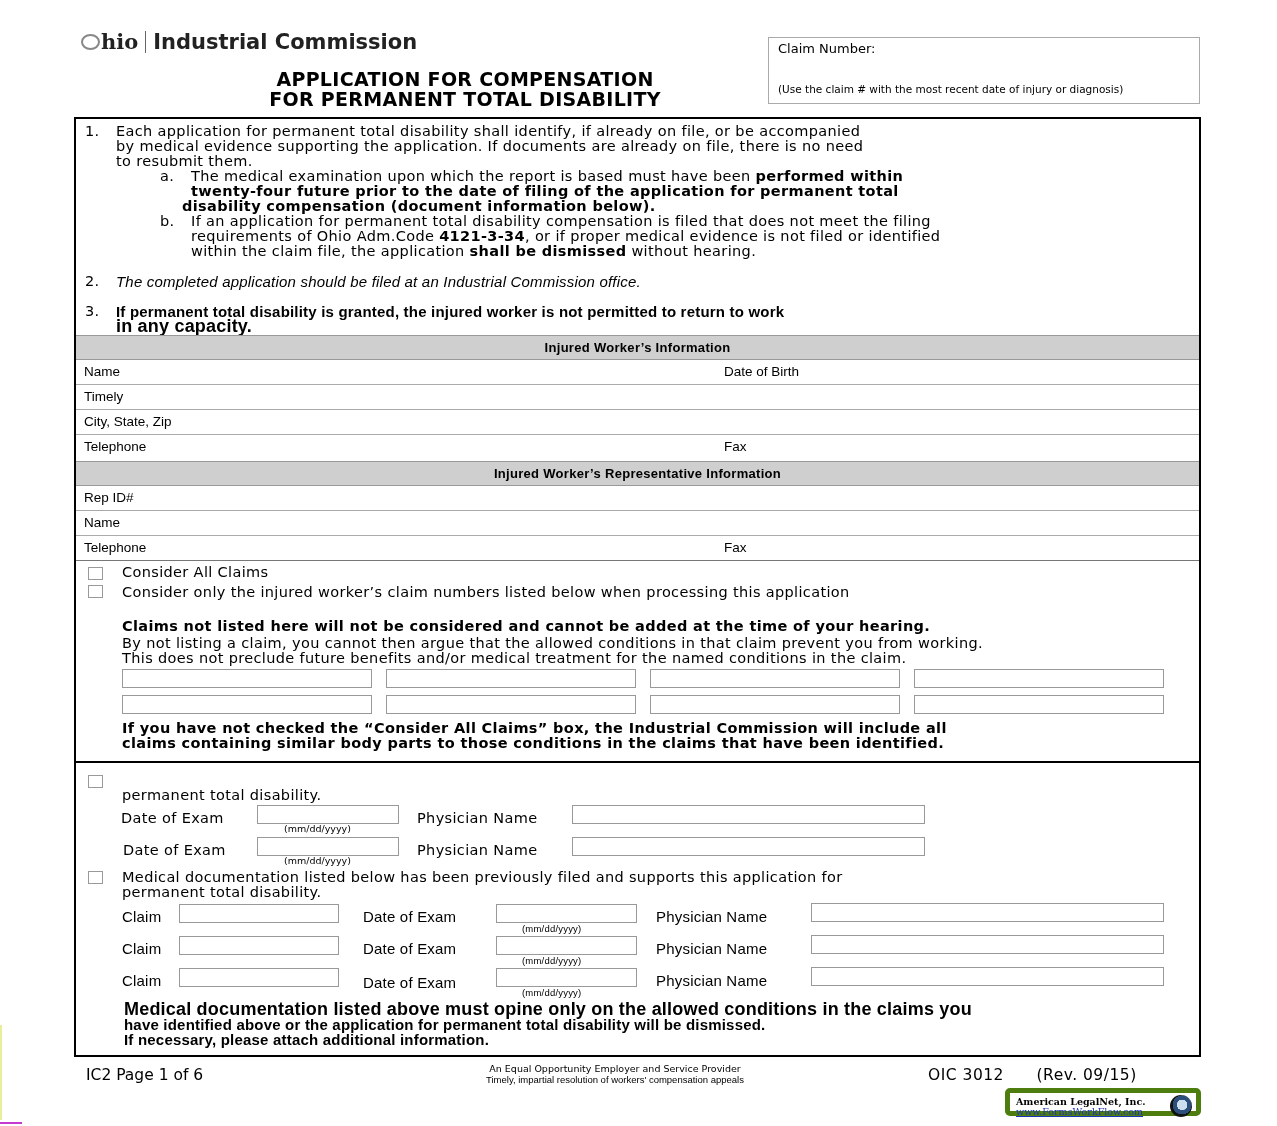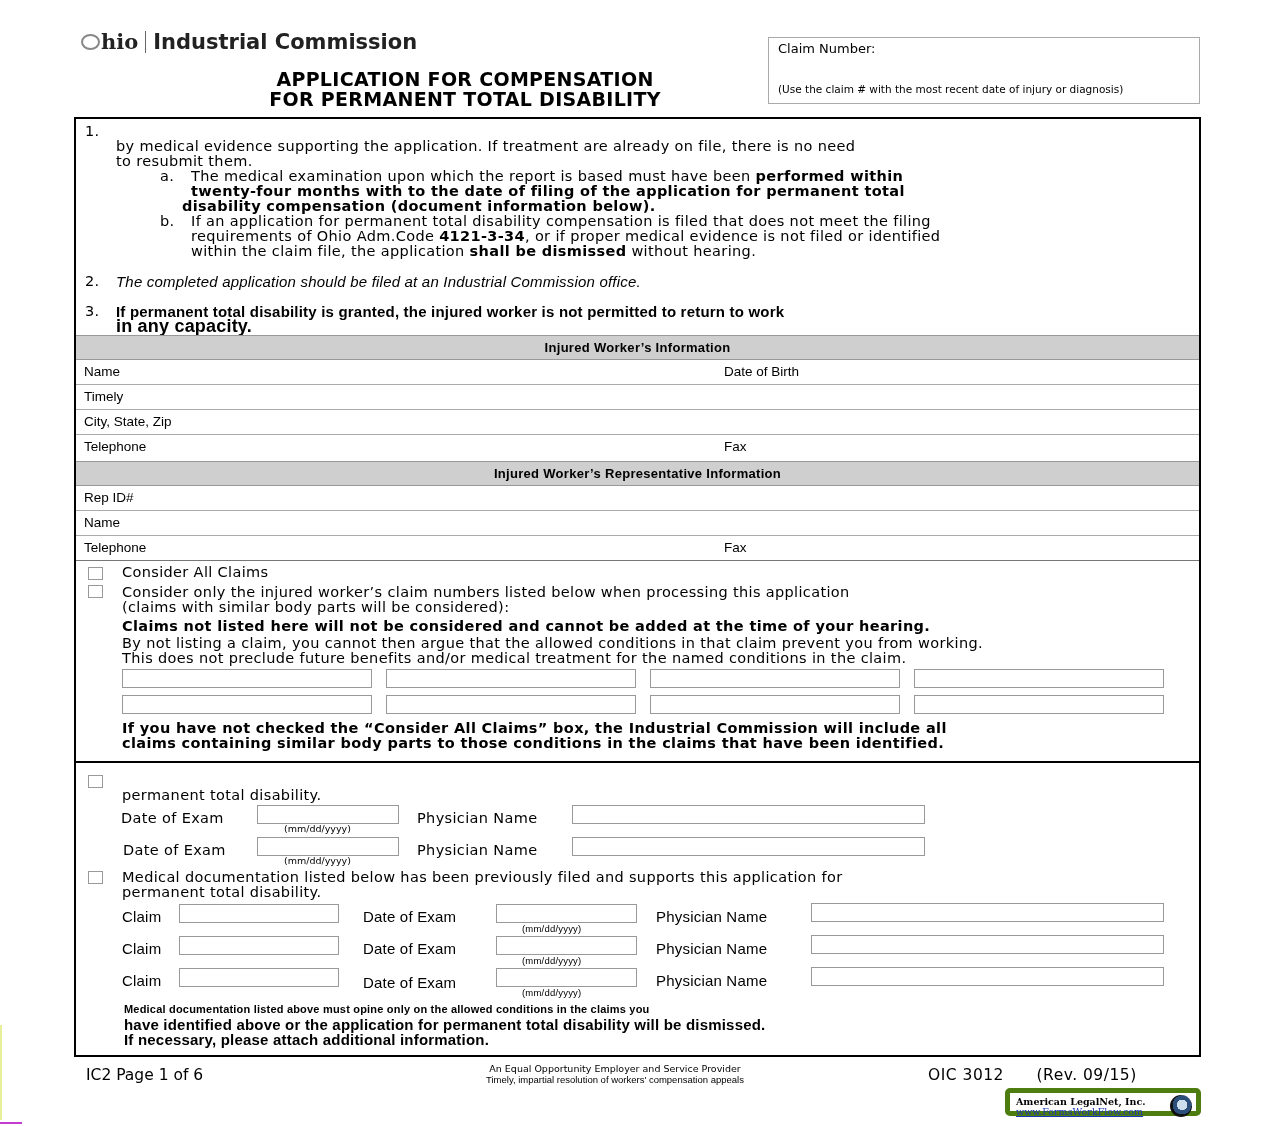--- a/index.html
+++ b/index.html
@@ -61,26 +61,27 @@
 <div class="abs title title2">FOR PERMANENT TOTAL DISABILITY</div>
 
 <div class="abs claimbox">
   <span class="lbl">Claim Number:</span>
   <span class="note">(Use the claim # with the most recent date of injury or diagnosis)</span>
 </div>
 
 <div class="abs frame">
 
   <span class="t" style="left:9px;top:5px;">1.</span>
-  <span class="t" style="left:40px;top:20px;">by medical evidence supporting the application.  If treatment are already on file, there is no need</span>
+  <span class="t" style="left:40px;top:5px;">Each application for permanent total disability shall identify, if already on file, or be accompanied</span>
+  <span class="t" style="left:40px;top:20px;">by medical evidence supporting the application.  If documents are already on file, there is no need</span>
   <span class="t" style="left:40px;top:35px;">to resubmit them.</span>
 
   <span class="t" style="left:84px;top:50px;">a.</span>
   <span class="t" style="left:115px;top:50px;"><span>The medical examination upon which the report is based must have been </span><span class="b">performed within</span></span>
-  <span class="t b" style="left:115px;top:65px;">twenty-four months with to the date of filing of the application for permanent total</span>
+  <span class="t b" style="left:115px;top:65px;">twenty-four future prior to the date of filing of the application for permanent total</span>
   <span class="t b" style="left:106px;top:80px;">disability compensation (document information below).</span>
 
   <span class="t" style="left:84px;top:95px;">b.</span>
   <span class="t" style="left:115px;top:95px;">If an application for permanent total disability compensation is filed that does not meet the filing</span>
   <span class="t" style="left:115px;top:110px;"><span>requirements of Ohio Adm.Code </span><span class="b">4121-3-34</span><span>, or if proper medical evidence is not filed or identified</span></span>
   <span class="t" style="left:115px;top:125px;"><span>within the claim file, the application </span><span class="b">shall be dismissed</span><span> without hearing.</span></span>
 
   <span class="t" style="left:9px;top:155px;">2.</span>
   <span class="t n" style="left:40px;top:155px;font-size:15px;font-style:italic;">The completed application should be filed at an Industrial Commission office.</span>
 
@@ -113,21 +114,20 @@
   </div>
   <div class="row" style="top:417px;border-bottom:1px solid #777;">
     <span class="l">Telephone</span>
     <span class="r">Fax</span>
   </div>
 
   <div class="cb" style="left:12px;top:448px;"></div>
   <span class="t" style="left:46px;top:446px;">Consider All Claims</span>
   <div class="cb" style="left:12px;top:466px;"></div>
   <span class="t" style="left:46px;top:466px;">Consider only the injured worker’s claim numbers listed below when processing this application</span>
-  <span class="t" style="left:46px;top:481px;">(claims with similar body parts will be considered):</span>
   <span class="t b" style="left:46px;top:500px;">Claims not listed here will not be considered and cannot be added at the time of your hearing.</span>
   <span class="t" style="left:46px;top:517px;">By not listing a claim, you cannot then argue that the allowed conditions in that claim prevent you from working.</span>
   <span class="t" style="left:46px;top:532px;">This does not preclude future benefits and/or medical treatment for the named conditions in the claim.</span>
 
   <div class="fld" style="left:46px;top:550px;width:250px;"></div>
   <div class="fld" style="left:310px;top:550px;width:250px;"></div>
   <div class="fld" style="left:574px;top:550px;width:250px;"></div>
   <div class="fld" style="left:838px;top:550px;width:250px;"></div>
   <div class="fld" style="left:46px;top:576px;width:250px;"></div>
   <div class="fld" style="left:310px;top:576px;width:250px;"></div>
@@ -175,21 +175,21 @@
   <div class="fld" style="left:735px;top:816px;width:353px;"></div>
 
   <span class="t n" style="left:46px;top:854px;font-size:15px;">Claim</span>
   <div class="fld" style="left:103px;top:849px;width:160px;"></div>
   <span class="t n" style="left:287px;top:856px;font-size:15px;">Date of Exam</span>
   <div class="fld" style="left:420px;top:849px;width:141px;"></div>
   <span class="hint n" style="left:446px;top:868px;">(mm/dd/yyyy)</span>
   <span class="t n" style="left:580px;top:854px;font-size:15px;">Physician Name</span>
   <div class="fld" style="left:735px;top:848px;width:353px;"></div>
 
-  <span class="t n b" style="left:48px;top:883px;font-size:11px;">Medical documentation listed above must opine only on the allowed conditions in the claims you</span>
+  <span class="t n b" style="left:48px;top:883px;font-size:18px;">Medical documentation listed above must opine only on the allowed conditions in the claims you</span>
   <span class="t n b" style="left:48px;top:898px;font-size:15px;">have identified above or the application for permanent total disability will be dismissed.</span>
   <span class="t n b" style="left:48px;top:913px;font-size:15px;">If necessary, please attach additional information.</span>
 </div>
 
 <div class="abs foot-l">IC2 Page 1 of 6</div>
 <div class="abs foot-c">
   <div>An Equal Opportunity Employer and Service Provider</div>
   <div class="s2">Timely, impartial resolution of workers' compensation appeals</div>
 </div>
 <div class="abs foot-r">

